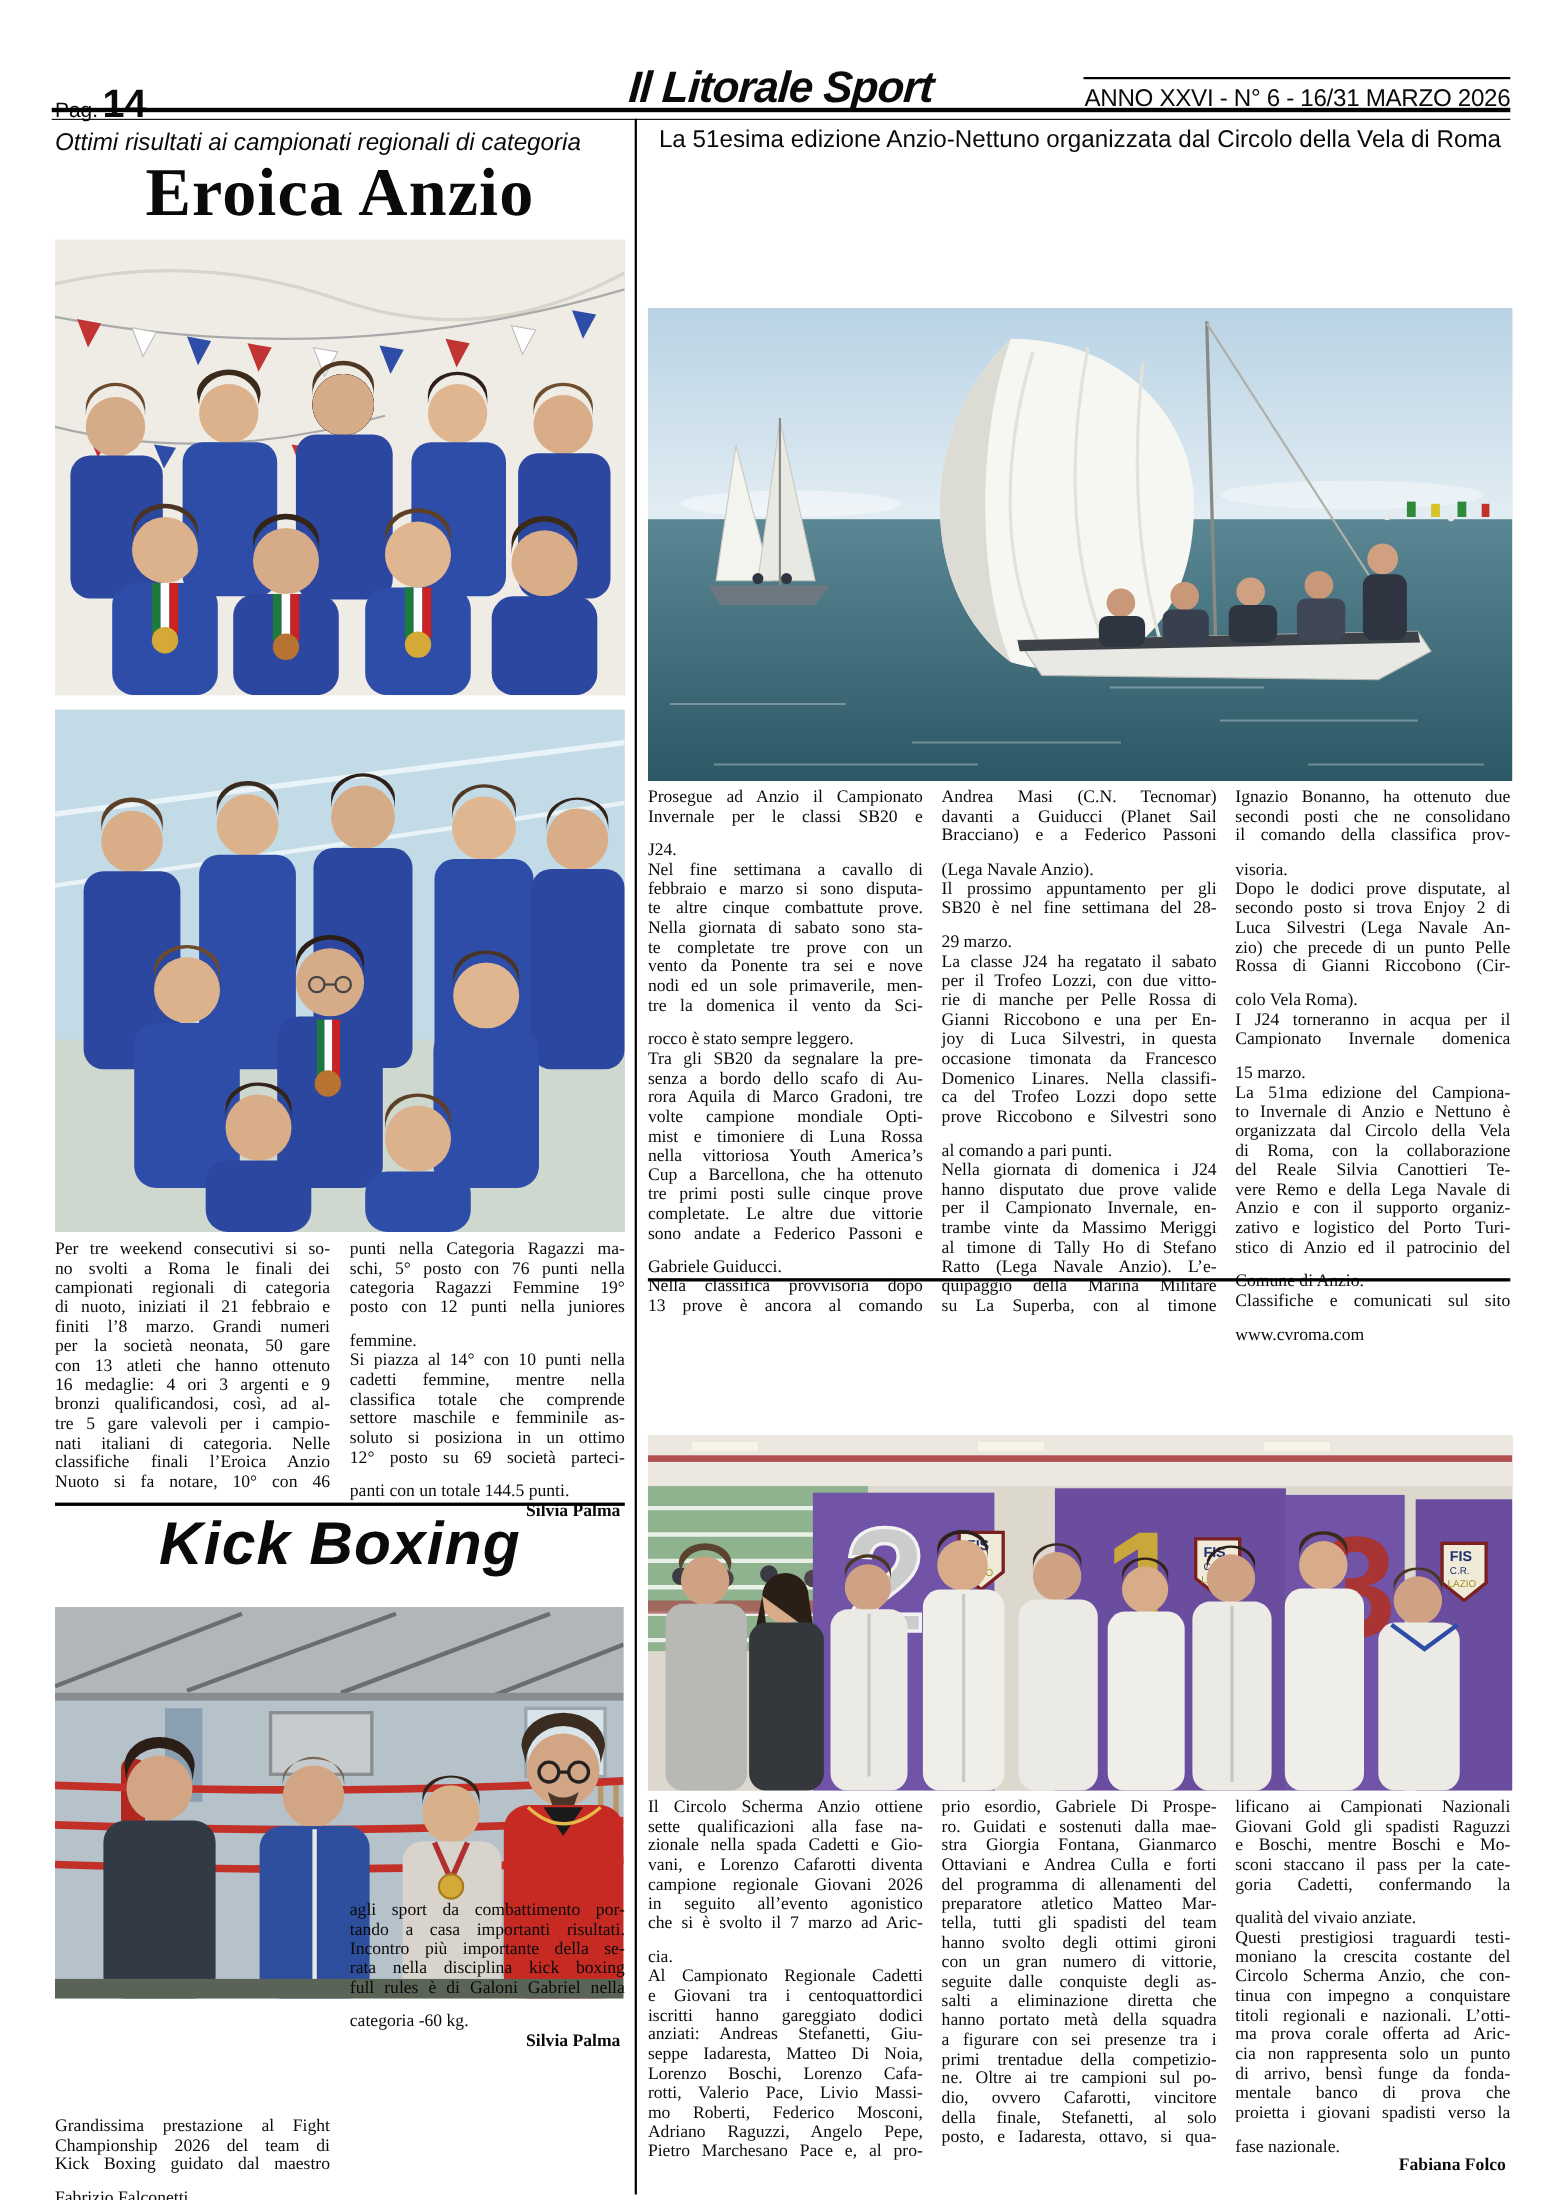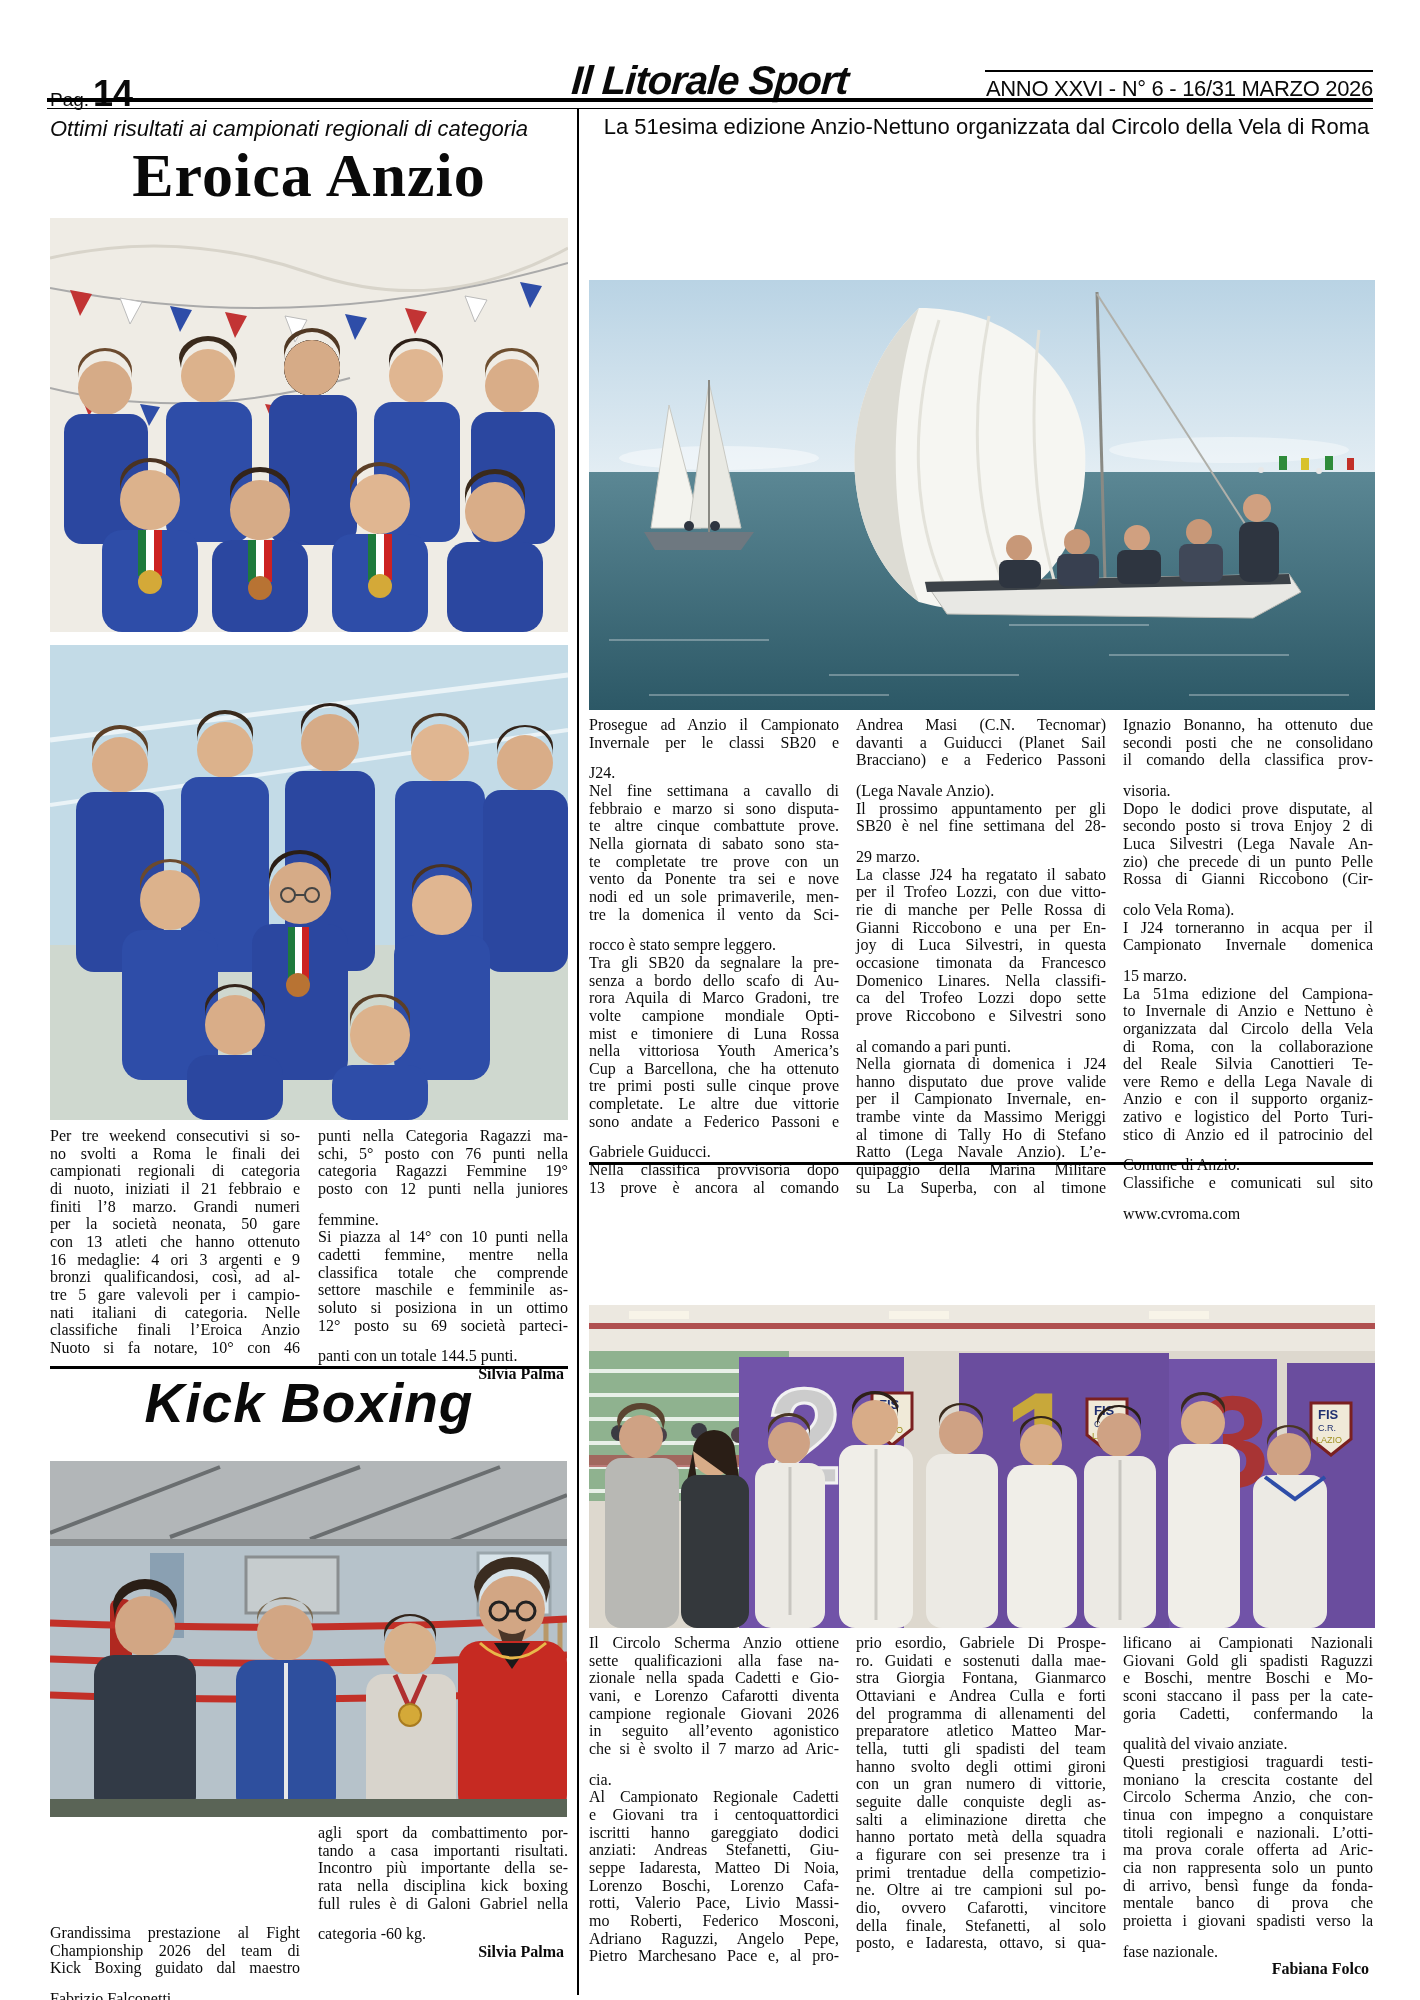--- a/index.html
+++ b/index.html
@@ -43,21 +43,21 @@
     <span class="pag-label">Pag.</span>
     <span class="pag-num">14</span>
   </div>
   <div class="abs masthead" style="left:0;right:0;top:60px;text-align:center;">Il Litorale Sport</div>
   <div class="abs rule" style="left:985px;width:388px;top:70px;height:2px;"></div>
   <div class="abs issue" style="right:47px;top:76px;">ANNO XXVI - N° 6 - 16/31 MARZO 2026</div>
   <div class="abs main-rule" style="left:47px;width:1326px;top:98px;"></div>
   <div class="abs rule" style="left:577px;top:108px;width:2px;height:1887px;"></div>
 
   <div class="abs kicker kicker-left" style="left:50px;top:116px;width:528px;">Ottimi risultati ai campionati regionali di categoria</div>
-  <div class="abs kicker kicker-right" style="left:599px;top:114px;width:775px;text-align:center;">La 51esima edizione Anzio-Nettuno organizzata dal Circolo della Vela di Roma</div>
+  <div class="abs kicker kicker-right" style="left:599px;top:114px;width:775px;">La 51esima edizione Anzio-Nettuno organizzata dal Circolo della Vela di Roma</div>
 
   <div class="abs hl-serif eroica-hl" style="left:50px;top:144px;width:518px;">Eroica Anzio</div>
 
   <div class="photo" style="left:50px;top:218px;width:518px;height:414px;">
     <svg viewBox="0 0 518 414" preserveAspectRatio="none">
       <rect width="518" height="414" fill="#efece5"></rect>
       <path d="M0,40 Q130,10 260,55 T518,30" stroke="#d8d4ca" stroke-width="3" fill="none"></path>
       <path d="M0,70 Q260,120 518,45" stroke="#aaa" stroke-width="2" fill="none"></path>
       <g>
         <path d="M20,72 l10,26 l12,-22 z" fill="#c23434"></path>
@@ -283,21 +283,21 @@
 
   <div class="col" style="left:50px;top:1924px;font-family:Liberation Serif, serif;">
       <div class="ln">Grandissima prestazione al Fight</div>
       <div class="ln">Championship 2026 del team di</div>
       <div class="ln">Kick Boxing guidato dal maestro</div>
       <div class="ln end">Fabrizio Falconetti.</div>
       <div class="ln">La squadra anziate prende parte</div>
       <div class="ln">ad una competizione di buon li-</div>
       <div class="ln">vello tenutasi in Abruzzo dedicata</div>
     </div>
-  <div class="col" style="left:318px;top:1824px;">
+  <div class="col" style="left:318px;top:1728px;">
     <div>
         <div class="ln">agli sport da combattimento por-</div>
         <div class="ln">tando a casa importanti risultati.</div>
         <div class="ln">Incontro più importante della se-</div>
         <div class="ln">rata nella disciplina kick boxing</div>
         <div class="ln">full rules è di Galoni Gabriel nella</div>
         <div class="ln end">categoria -60 kg.</div>
       </div>
     <div class="byline">Silvia Palma</div>
   </div>

